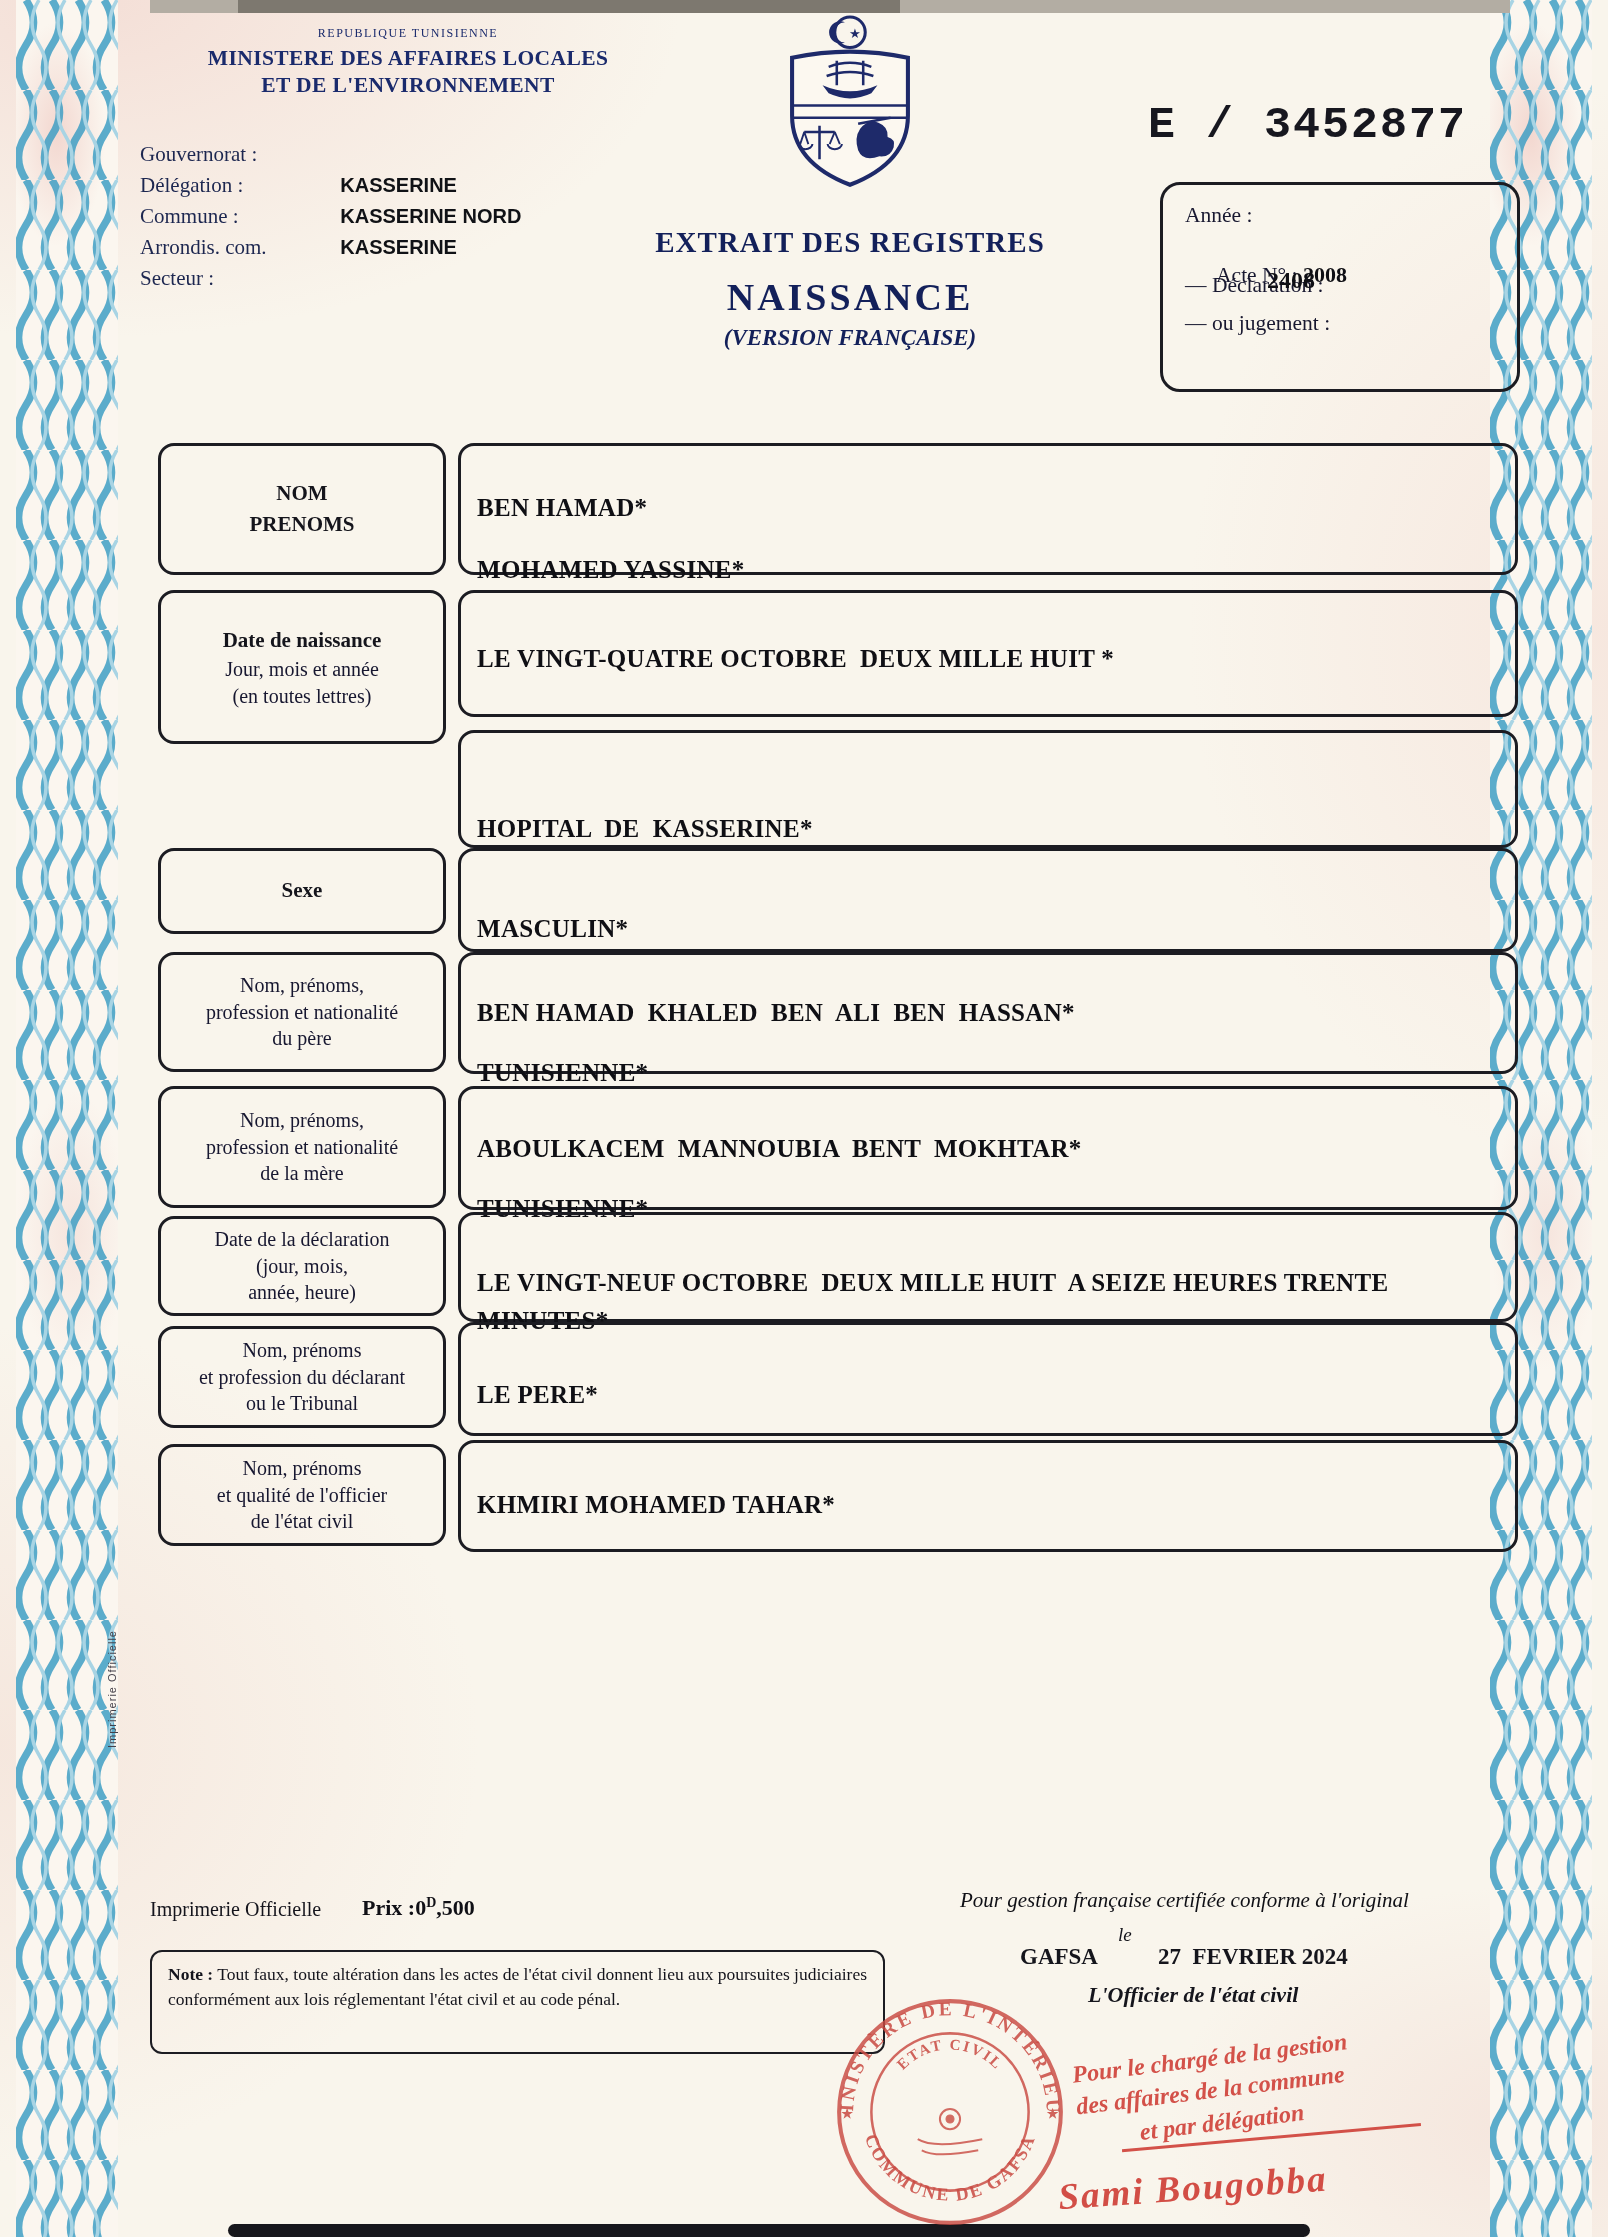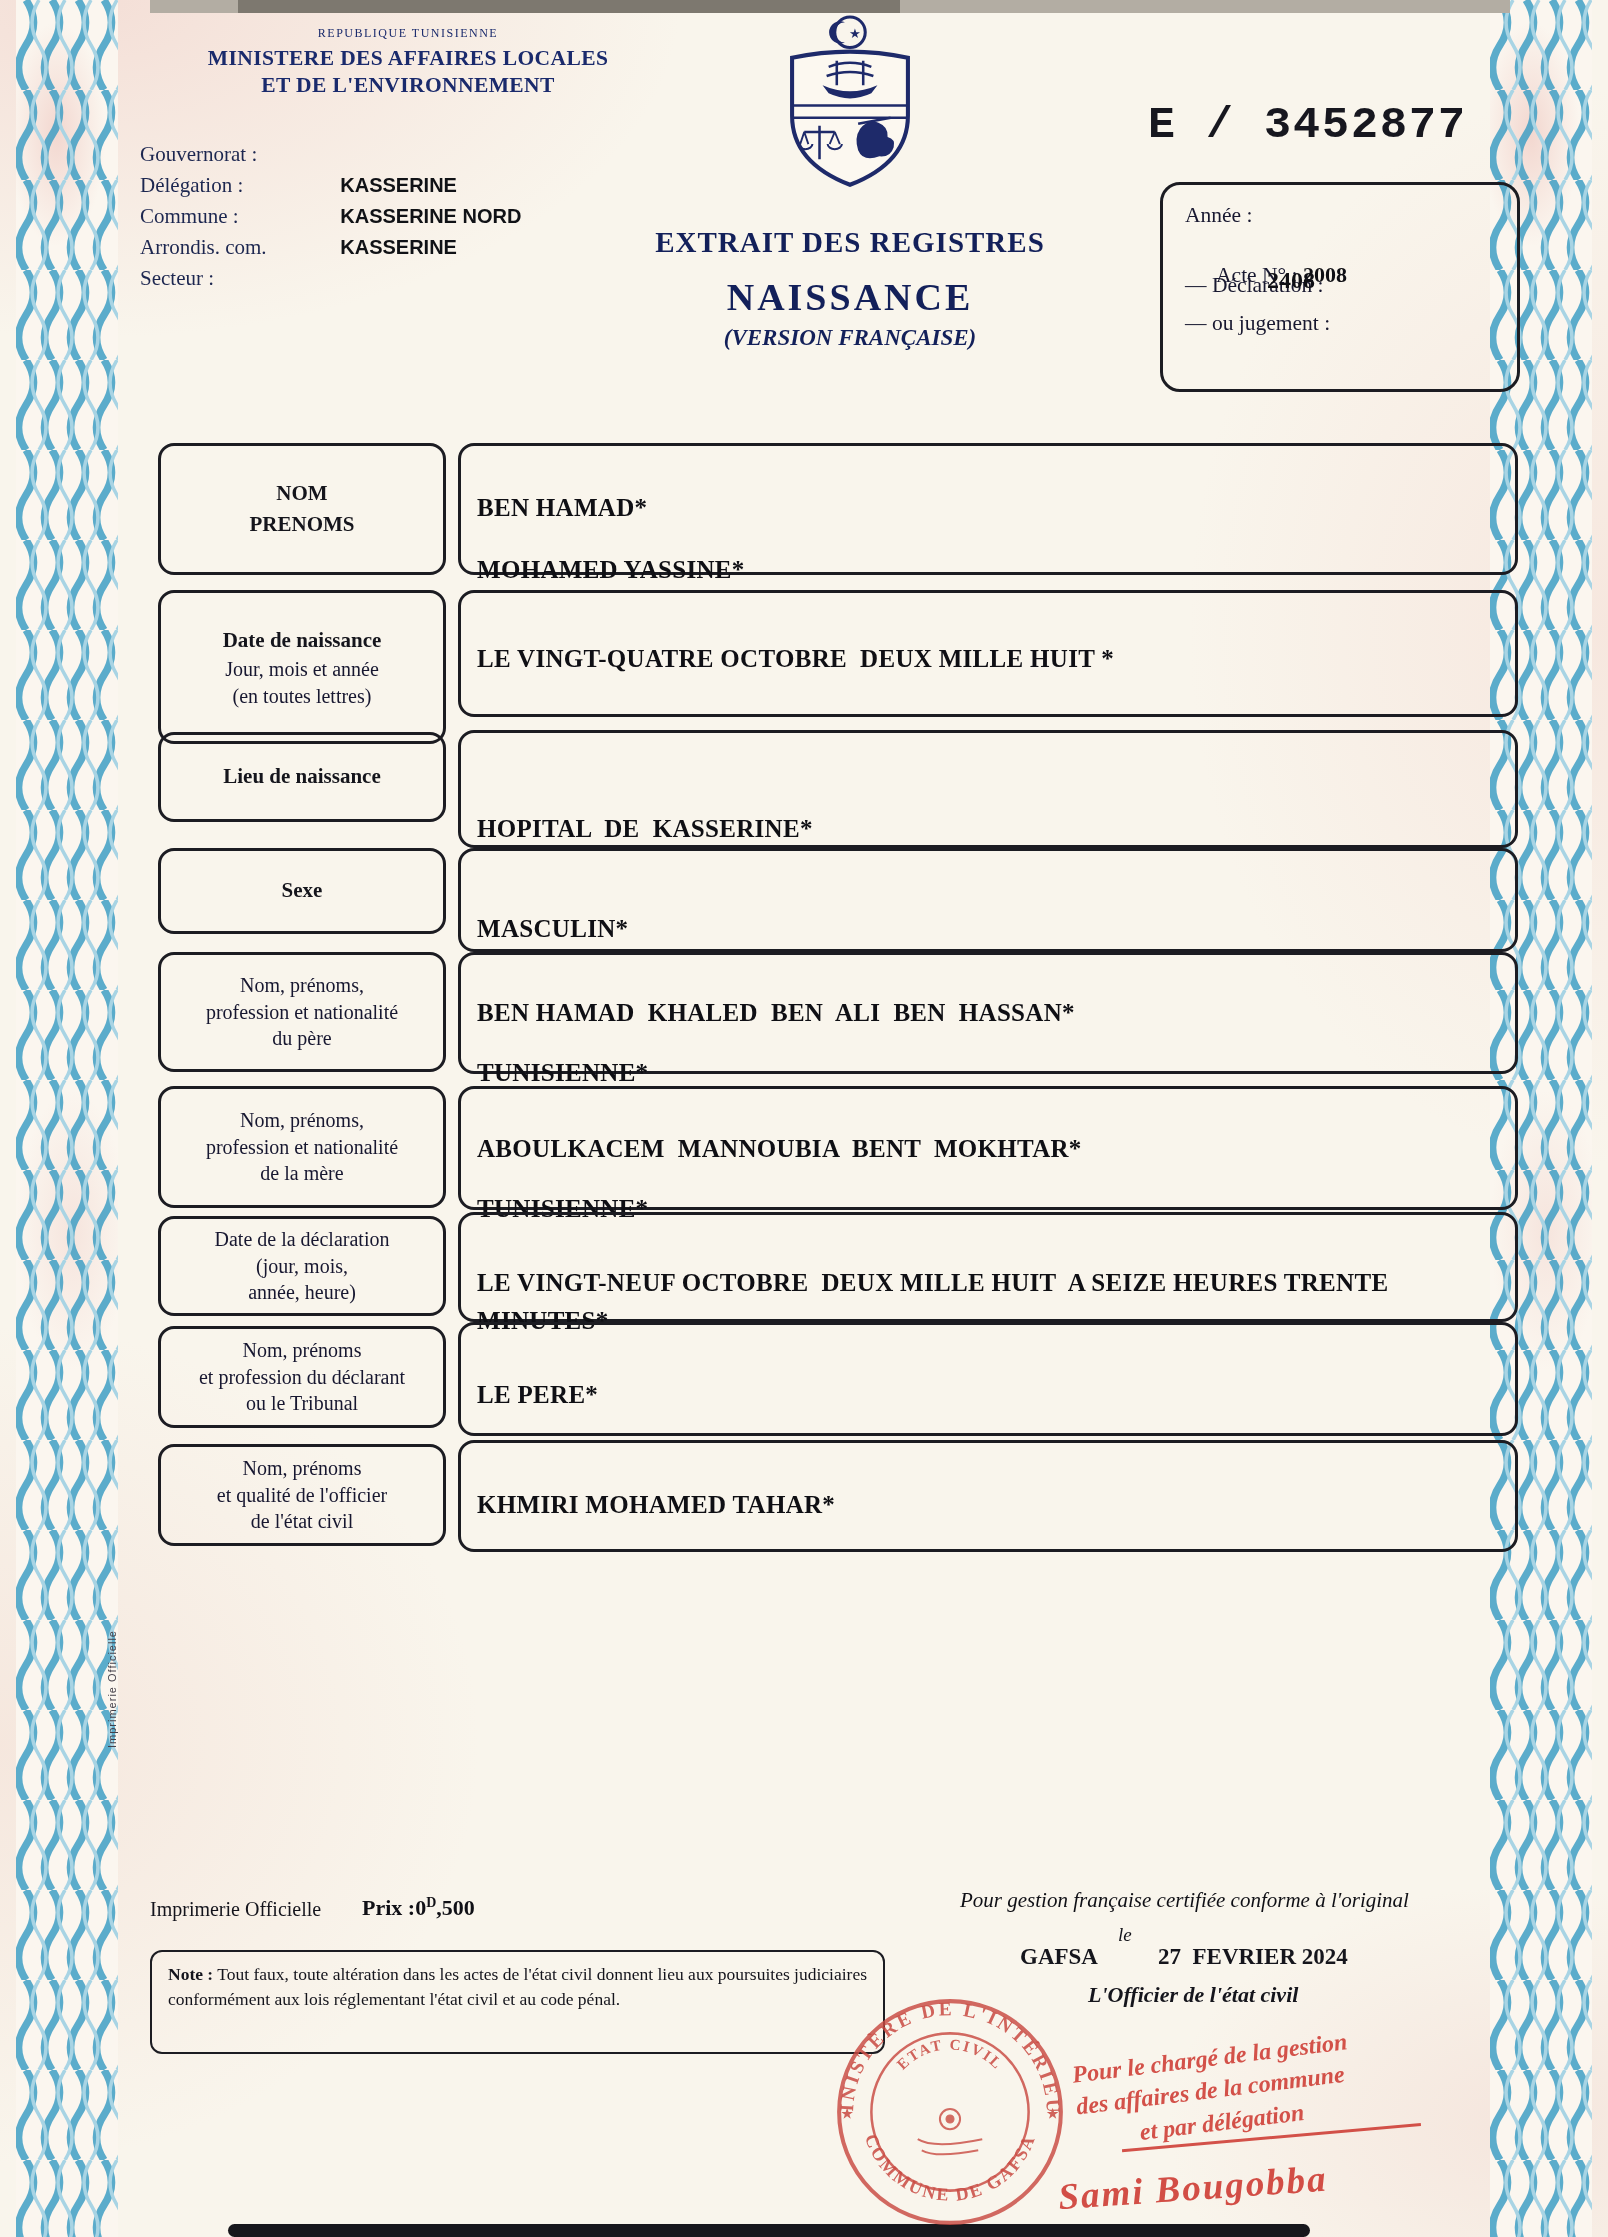--- a/index.html
+++ b/index.html
@@ -203,23 +203,20 @@
 
   <div class="fbox lbox" style="top:590px; height:154px">
     <span class="lab-b">Date de naissance</span>
     <span class="lab">Jour, mois et année</span>
     <span class="lab">(en toutes lettres)</span>
   </div>
   <div class="fbox vbox" style="top:590px; height:127px">
     <div class="vline" style="top:52px">LE VINGT-QUATRE OCTOBRE  DEUX MILLE HUIT *</div>
   </div>
 
-  <div class="fbox lbox" style="top:732px; height:90px">
-    <span class="lab-b">Lieu de naissance</span>
-  </div>
   <div class="fbox vbox" style="top:730px; height:118px">
     <div class="vline" style="bottom:2px">HOPITAL  DE  KASSERINE*</div>
   </div>
 
   <div class="fbox lbox" style="top:848px; height:86px">
     <span class="lab-b">Sexe</span>
   </div>
   <div class="fbox vbox" style="top:848px; height:104px">
     <div class="vline" style="bottom:6px">MASCULIN*</div>
   </div>

